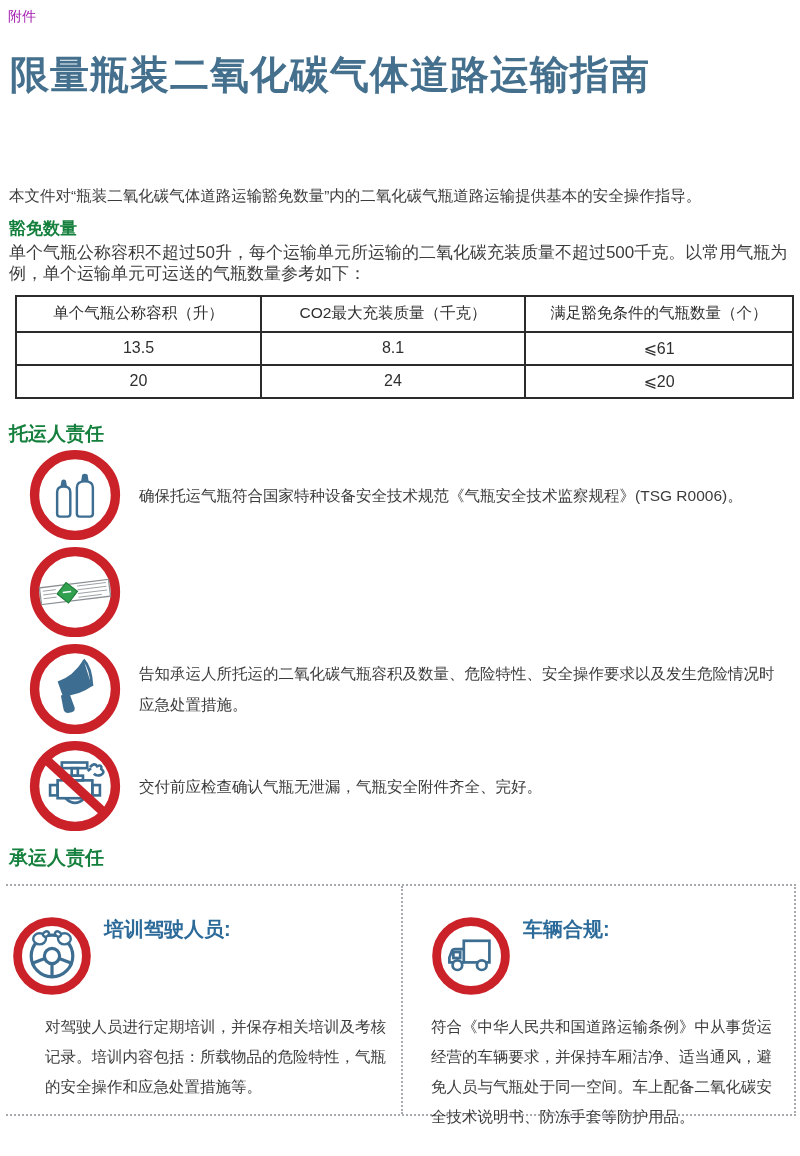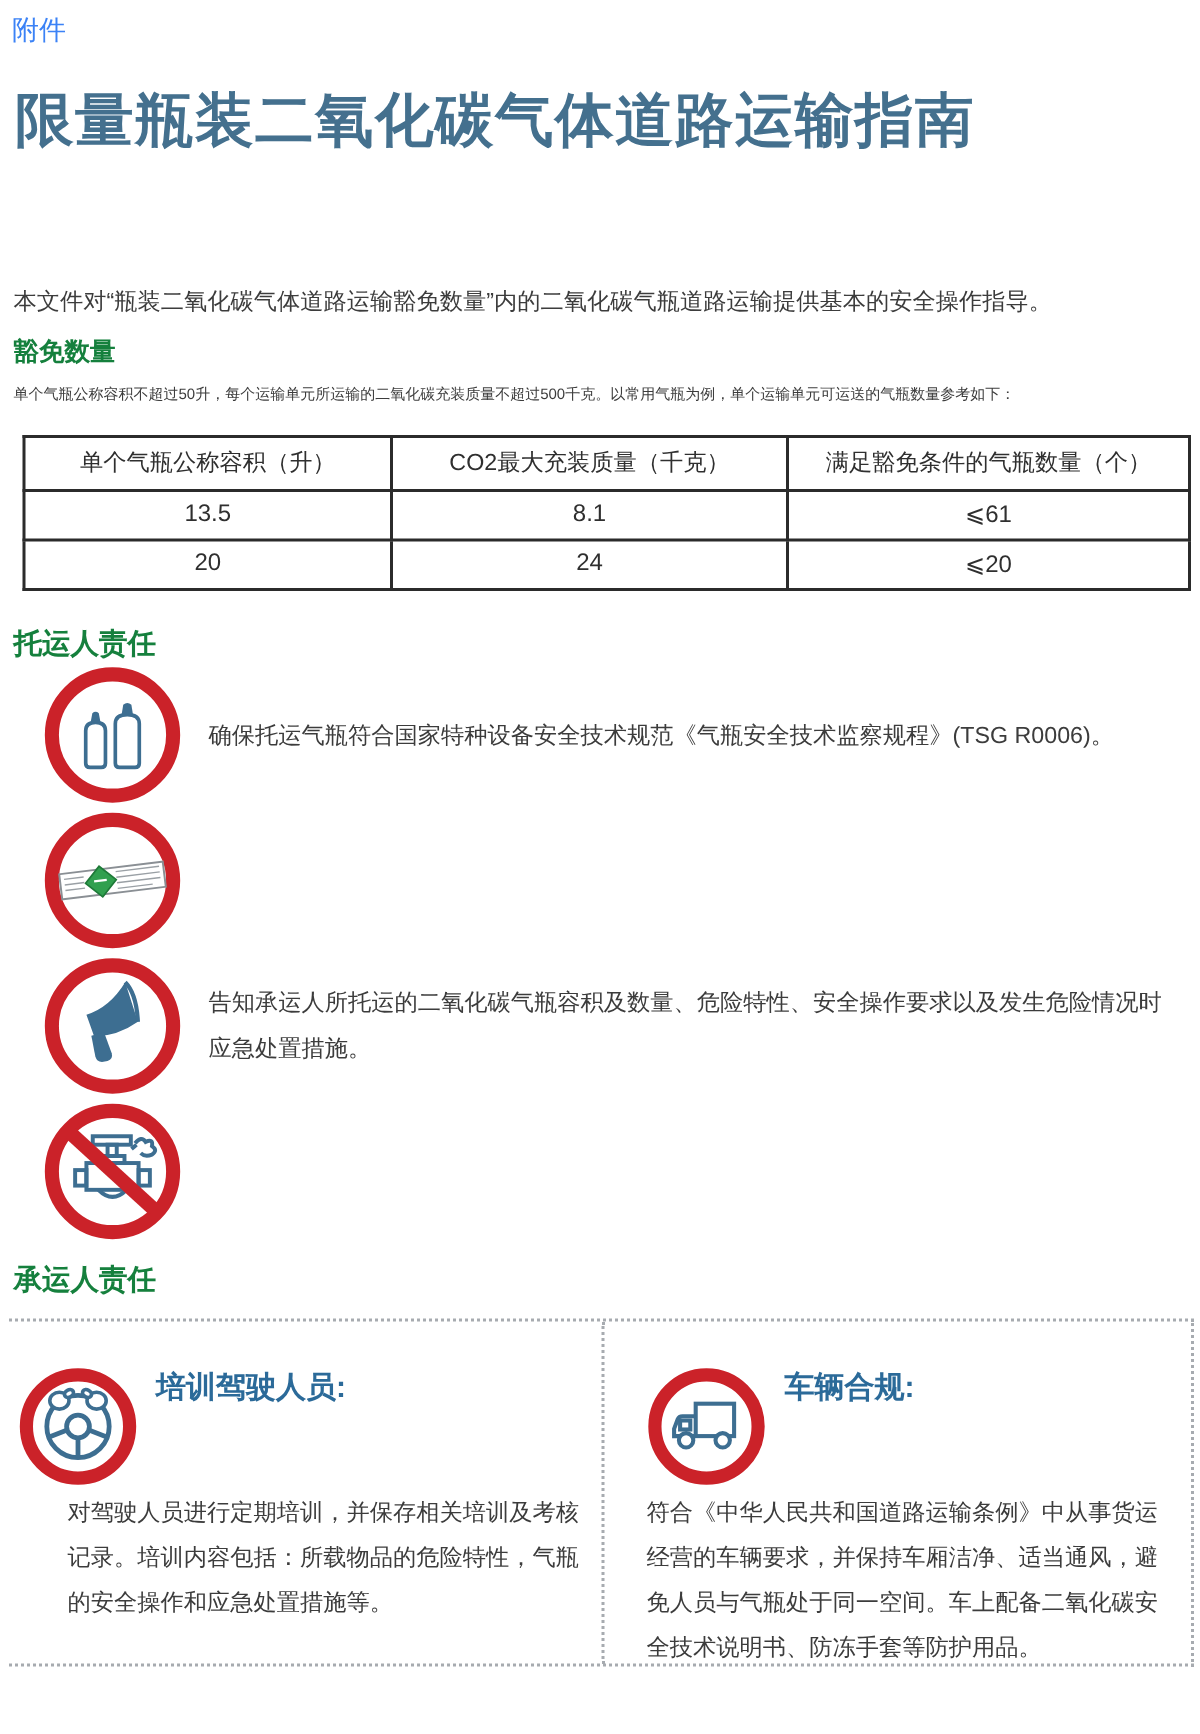--- a/index.html
+++ b/index.html
@@ -1,29 +1,29 @@
 <!DOCTYPE html>
 <html><head>
 <meta charset="utf-8">
 <style>
   html,body{margin:0;padding:0;}
   body{
     width:800px;height:1156px;overflow:hidden;background:#ffffff;
     font-family:"Liberation Sans","DejaVu Sans",sans-serif;
     color:#3c3c3c;
   }
-  .attachment{margin:8px 0 0 8px;font-size:18px;color:#3b82f6;}
+  .attachment{margin:8px 0 0 8px;font-size:14px;color:#a21caf;}
   .doc-title{
     margin:26px 10px 0;
     font-size:39px;font-weight:900;color:#44708e;letter-spacing:1px;line-height:1.2;
   }
   .intro{margin:82px 9px 0;font-size:15.5px;line-height:30px;}
   .sec-head{margin:6px 9px 0;font-size:17px;font-weight:bold;color:#15803d;}
   .sec-head.big{font-size:19px;}
-  .exempt-body{margin:2px 9px 0;font-size:10px;line-height:31px;}
+  .exempt-body{margin:2px 9px 0;font-size:17px;line-height:21px;}
   table.limits{
     border-collapse:collapse;margin:11px 0 0 15px;table-layout:fixed;border-radius:20px;
   }
   table.limits td{
     border:2px solid #2b2b2b;text-align:center;vertical-align:middle;
     font-size:15.5px;color:#2f2f2f;
   }
   table.limits .hrow td{height:32px;}
   table.limits .drow td{height:29px;font-size:16px;}
   .c1{width:241px}.c2{width:260px}.c3{width:264px}
@@ -37,21 +37,21 @@
     margin:13px 4px 0 6px;height:228px;display:flex;
     border-top:2px dotted #a7abb0;border-bottom:2px dotted #a7abb0;border-right:2px dotted #a7abb0;
   }
   .carrier-col{box-sizing:border-box;padding-top:30px;}
   .carrier-col.left{width:397px;border-right:2px dotted #a7abb0;padding-left:6px;}
   .carrier-col.right{flex:1;padding-left:28px;padding-right:6px;}
   .card-head{display:flex;align-items:flex-start;}
   .card-icon{width:80px;height:80px;flex:0 0 auto;}
   .card-icon svg{width:80px;height:80px;display:block;}
   .card-title{margin:0 0 8px 12px;font-size:20px;font-weight:bold;color:#2b6a99;}
-  .card-text{margin-top:3px;font-size:15.5px;line-height:30px;}
+  .card-text{margin-top:16px;font-size:15.5px;line-height:30px;}
   .carrier-col.left .card-text{margin-left:33px;margin-right:8px;}
   .carrier-col.right .card-text{margin-left:0;margin-right:2px;}
   .ic-stroke{stroke:#3d6e91;fill:none;}
 </style>
 </head>
 <body>
 
 <div class="attachment">附件</div>
 
 <h1 class="doc-title">限量瓶装二氧化碳气体道路运输指南</h1>
@@ -139,20 +139,21 @@
         <rect x="31.5" y="44" width="37" height="19"></rect>
         <rect x="23.5" y="49" width="8" height="11"></rect>
         <rect x="68.5" y="49" width="8" height="11"></rect>
         <path d="M40 63 Q50 73 60 63"></path>
         <path d="M66 30 q4.5 -5.5 7.5 -1 q5.5 -2.5 4.5 3 q4.5 3 0 6 q-5 2 -8 -1"></path>
         <line x1="63.5" y1="34" x2="67" y2="31"></line>
       </g>
       <line x1="20.5" y1="23" x2="79.5" y2="77" stroke="#cb2229" stroke-width="10"></line>
     </svg>
   </span>
+  <span class="resp-text">交付前应检查确认气瓶无泄漏，气瓶安全附件齐全、完好。</span>
 </div>
 
 <div class="sec-head big carrier-head">承运人责任</div>
 
 <div class="carrier-box">
 
   <div class="carrier-col left">
     <div class="card-head">
       <span class="card-icon">
         <svg viewBox="0 0 100 100">

